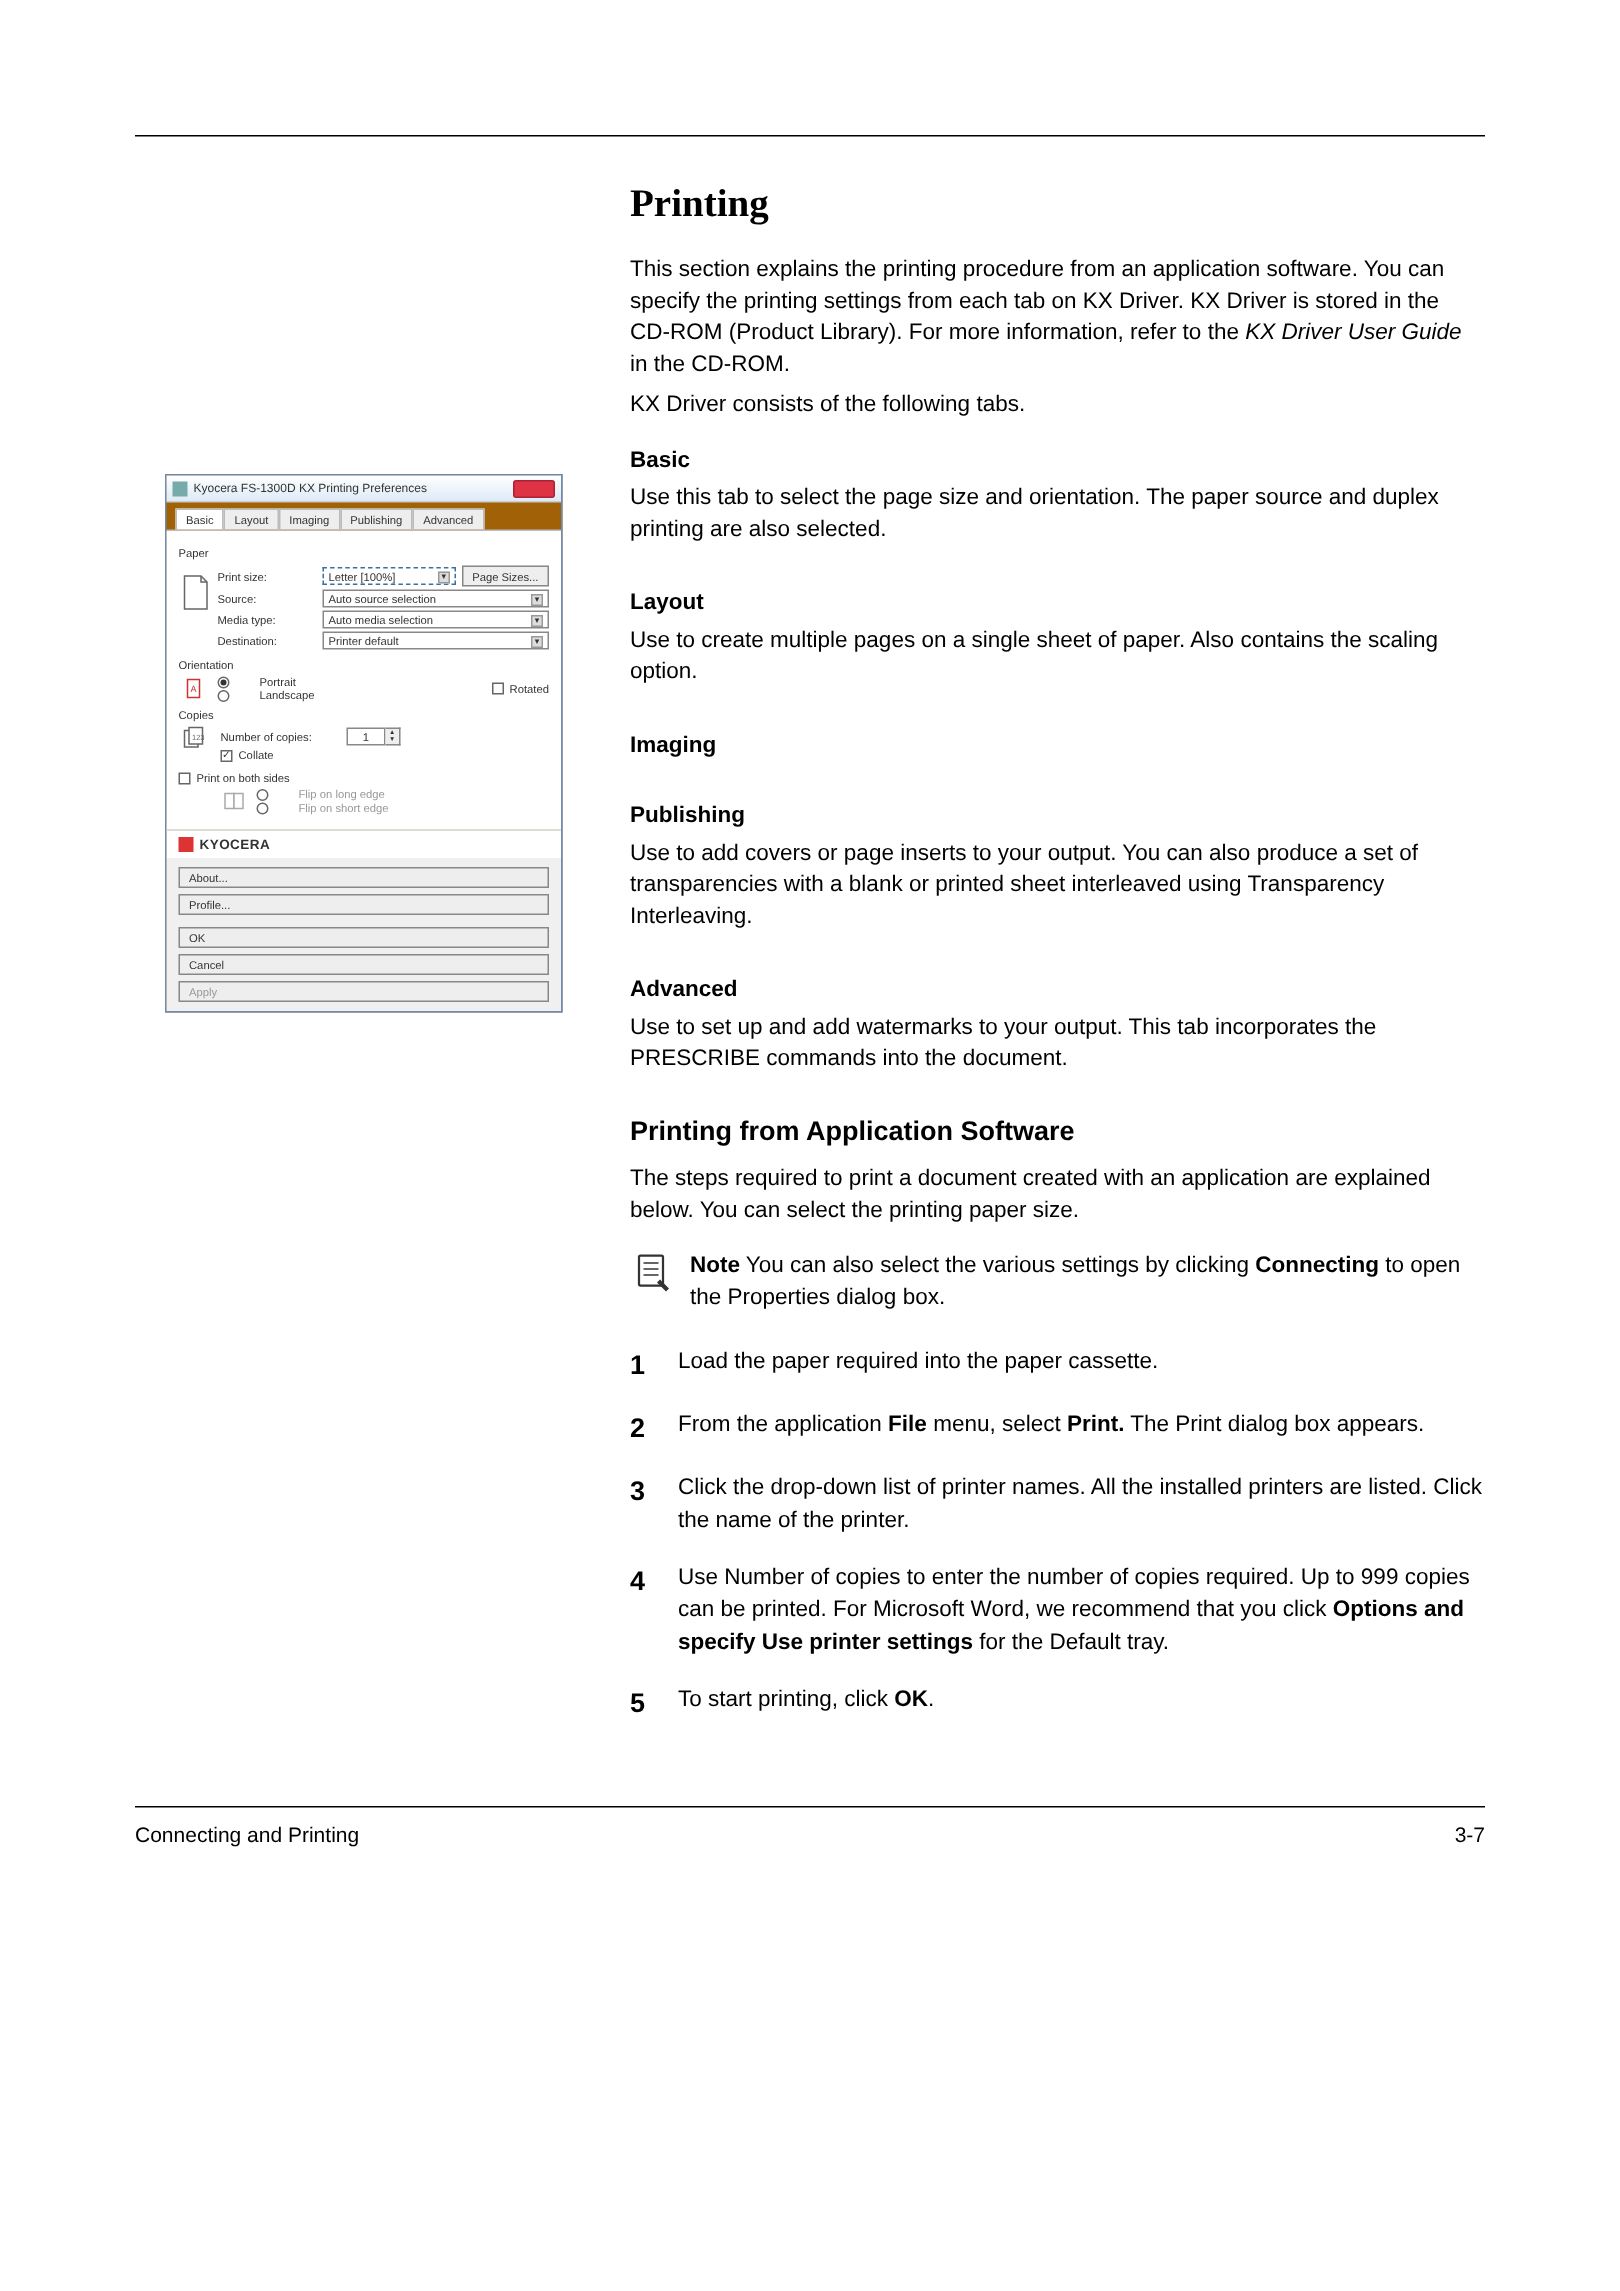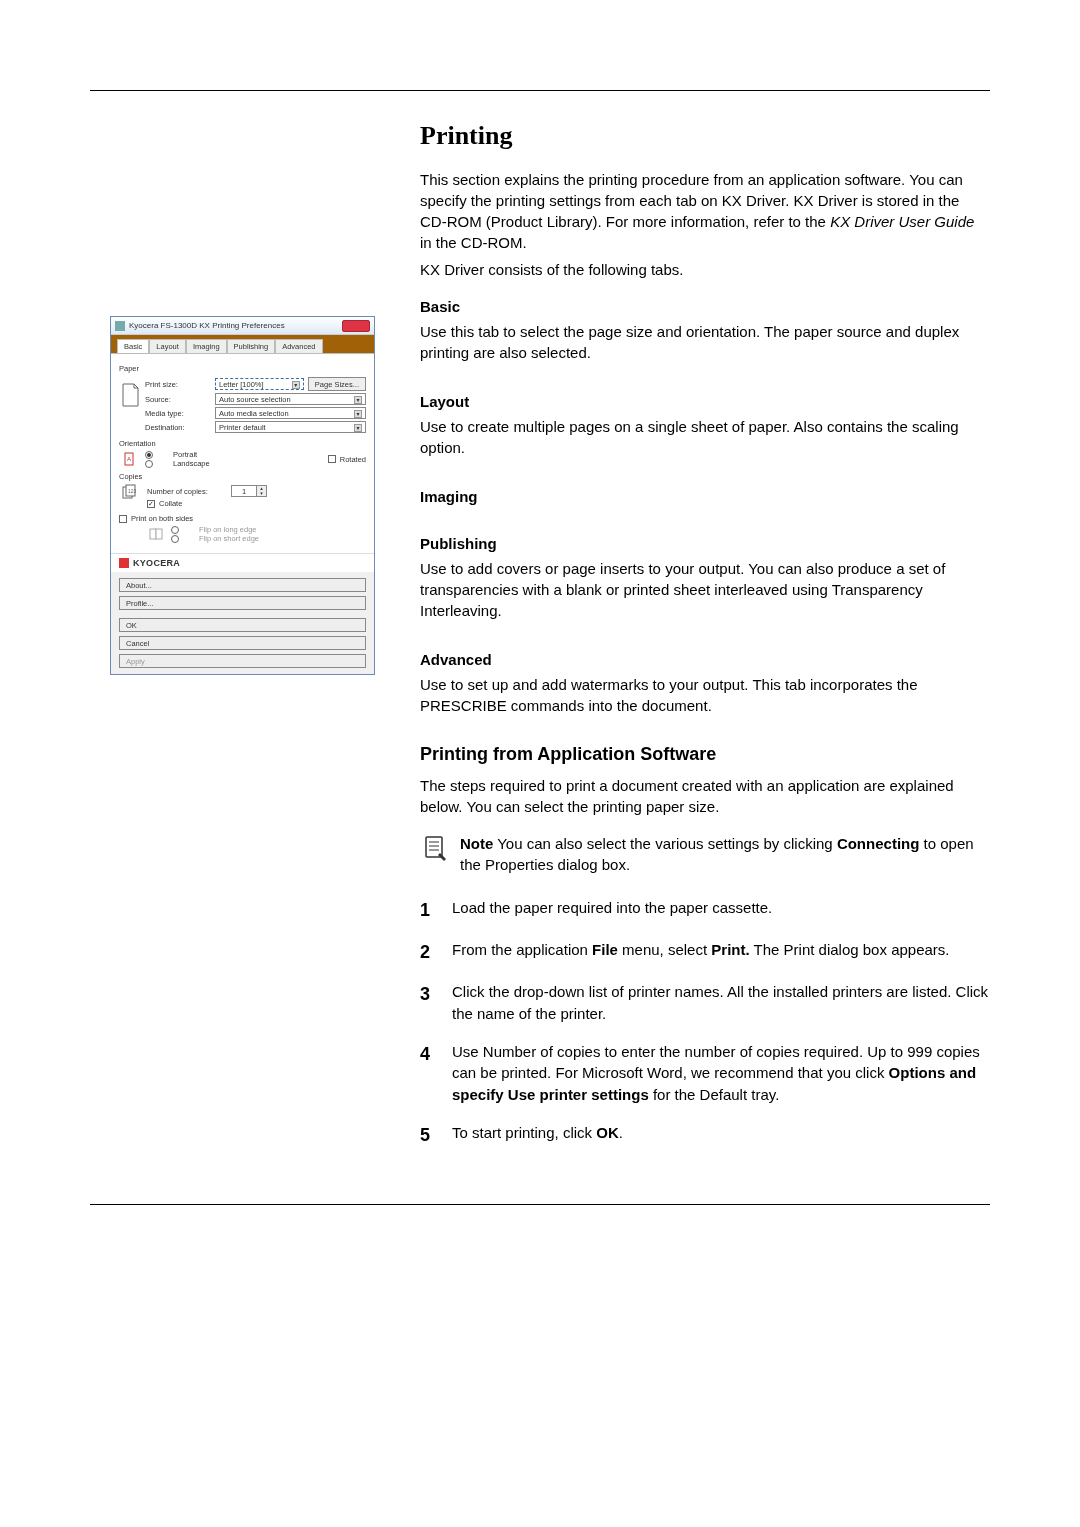--- a/index.html
+++ b/index.html
@@ -278,13 +278,17 @@
           </li>
         <li>
             <span class="num">5</span>
             <span><span>To start printing, click </span><b>OK</b><span>.</span></span>
           </li>
       </ol>
     </div>
   </div>
 
   <hr class="hr-bot">
+  <div class="footer">
+    <span>Connecting and Printing</span>
+    <span>3-7</span>
+  </div>
 </div>
 
 </body></html>

